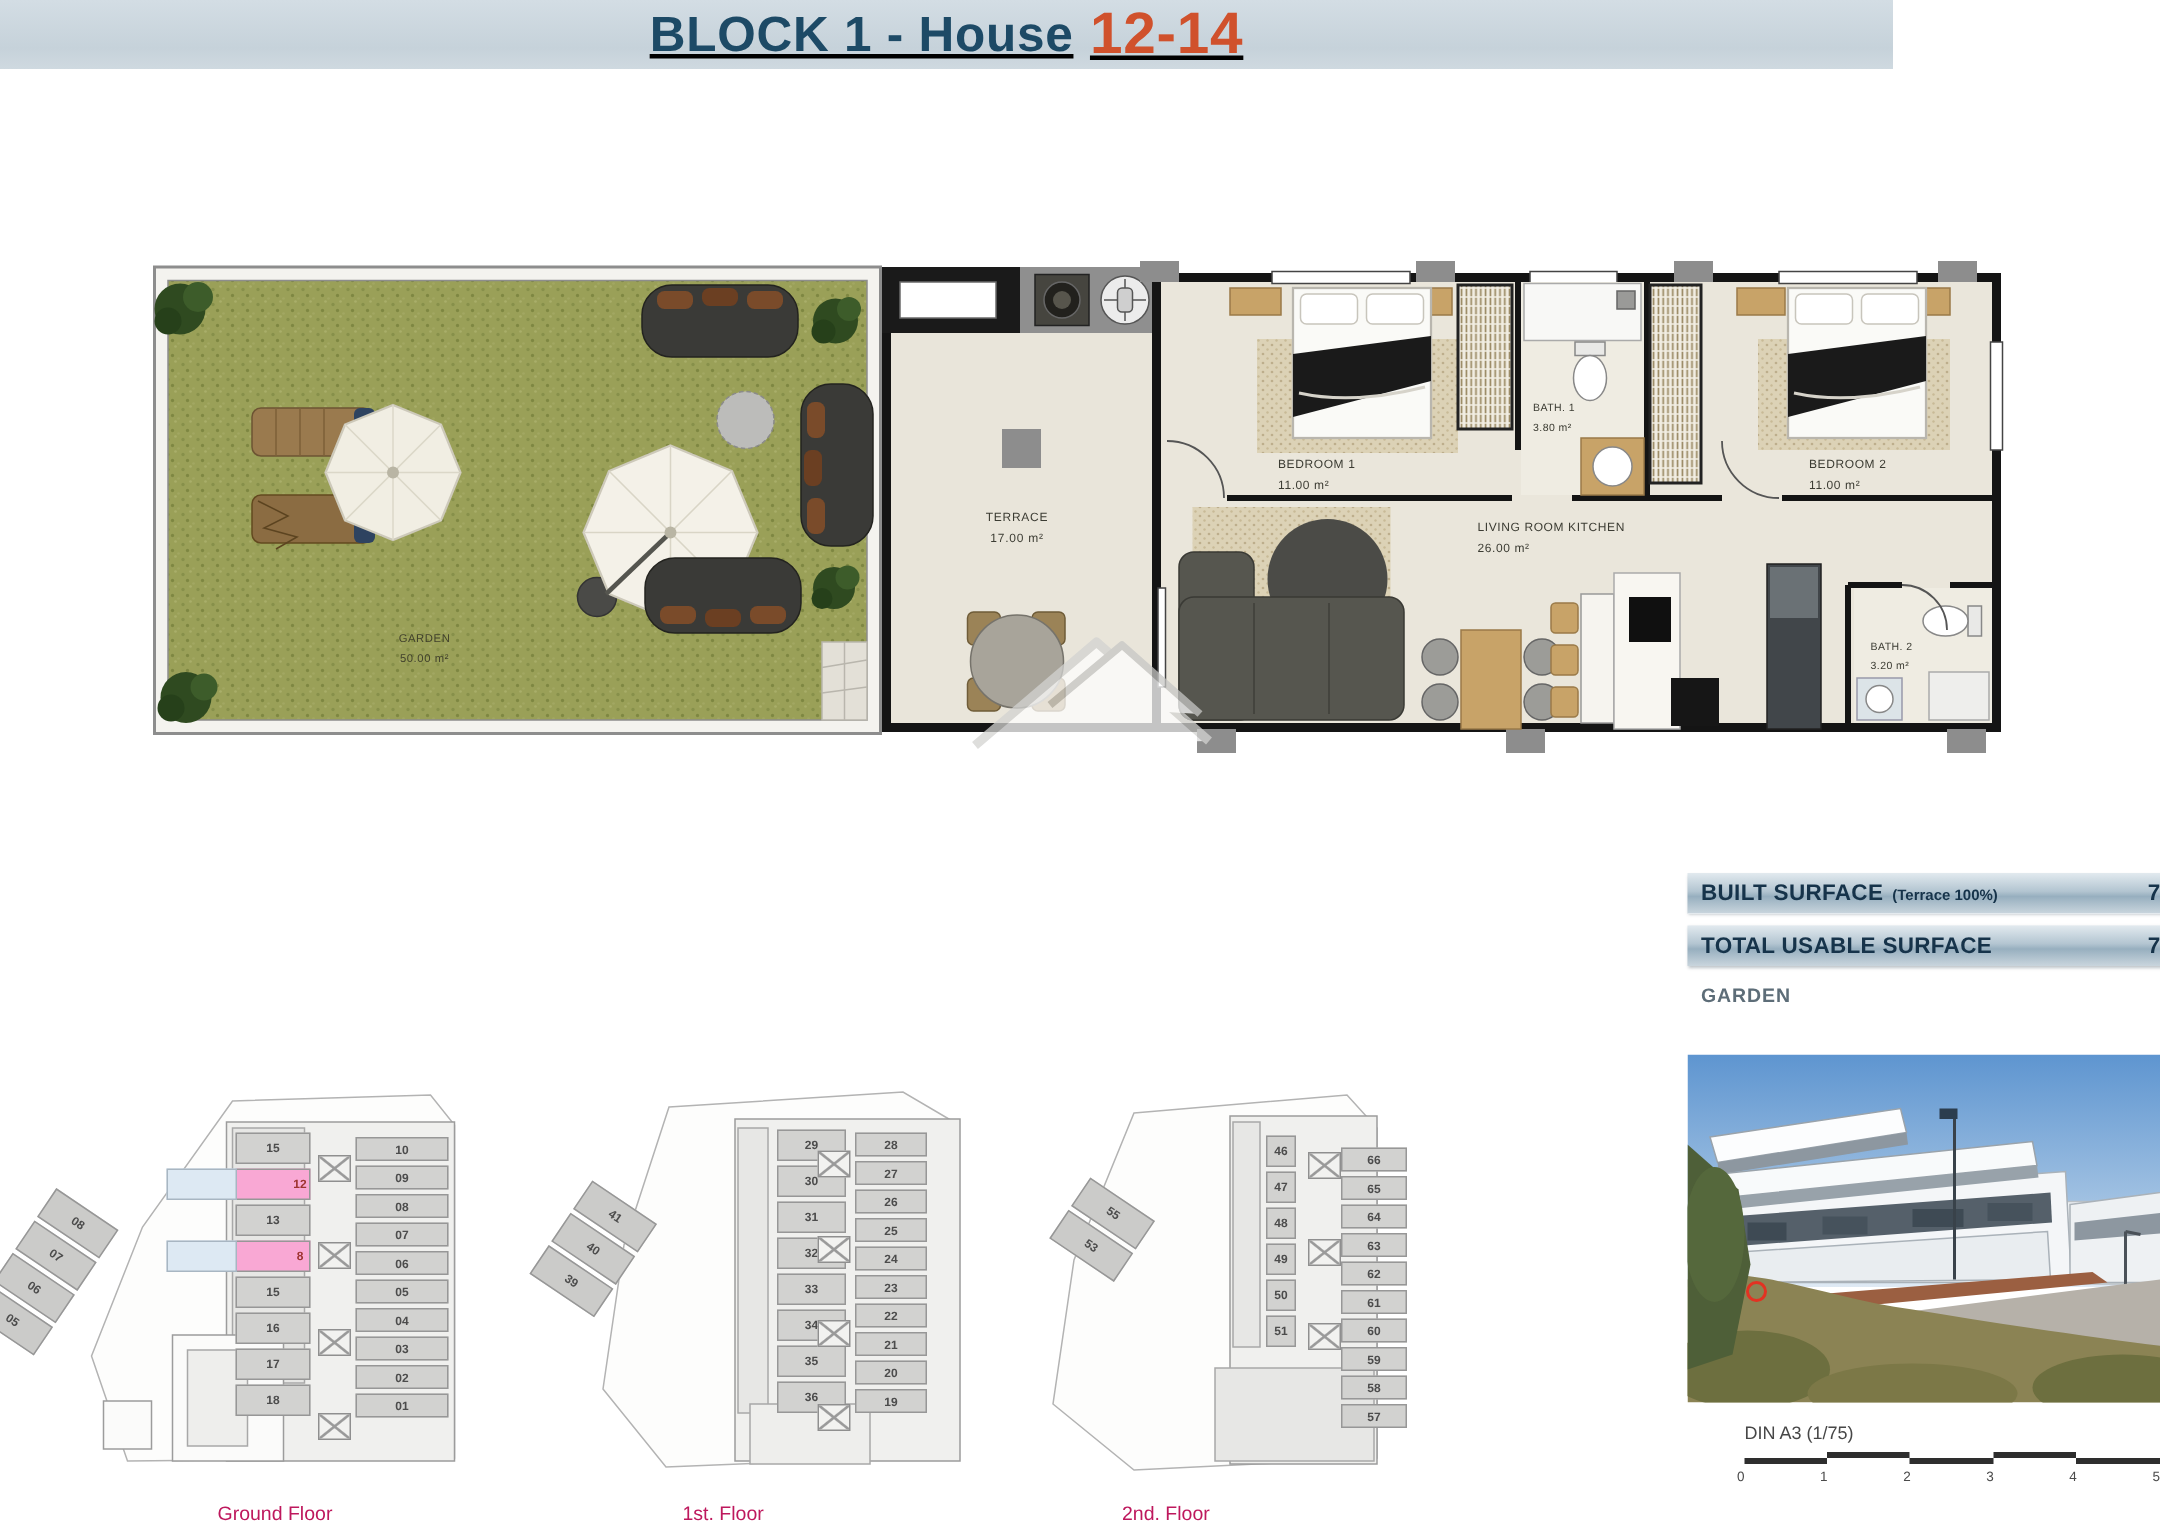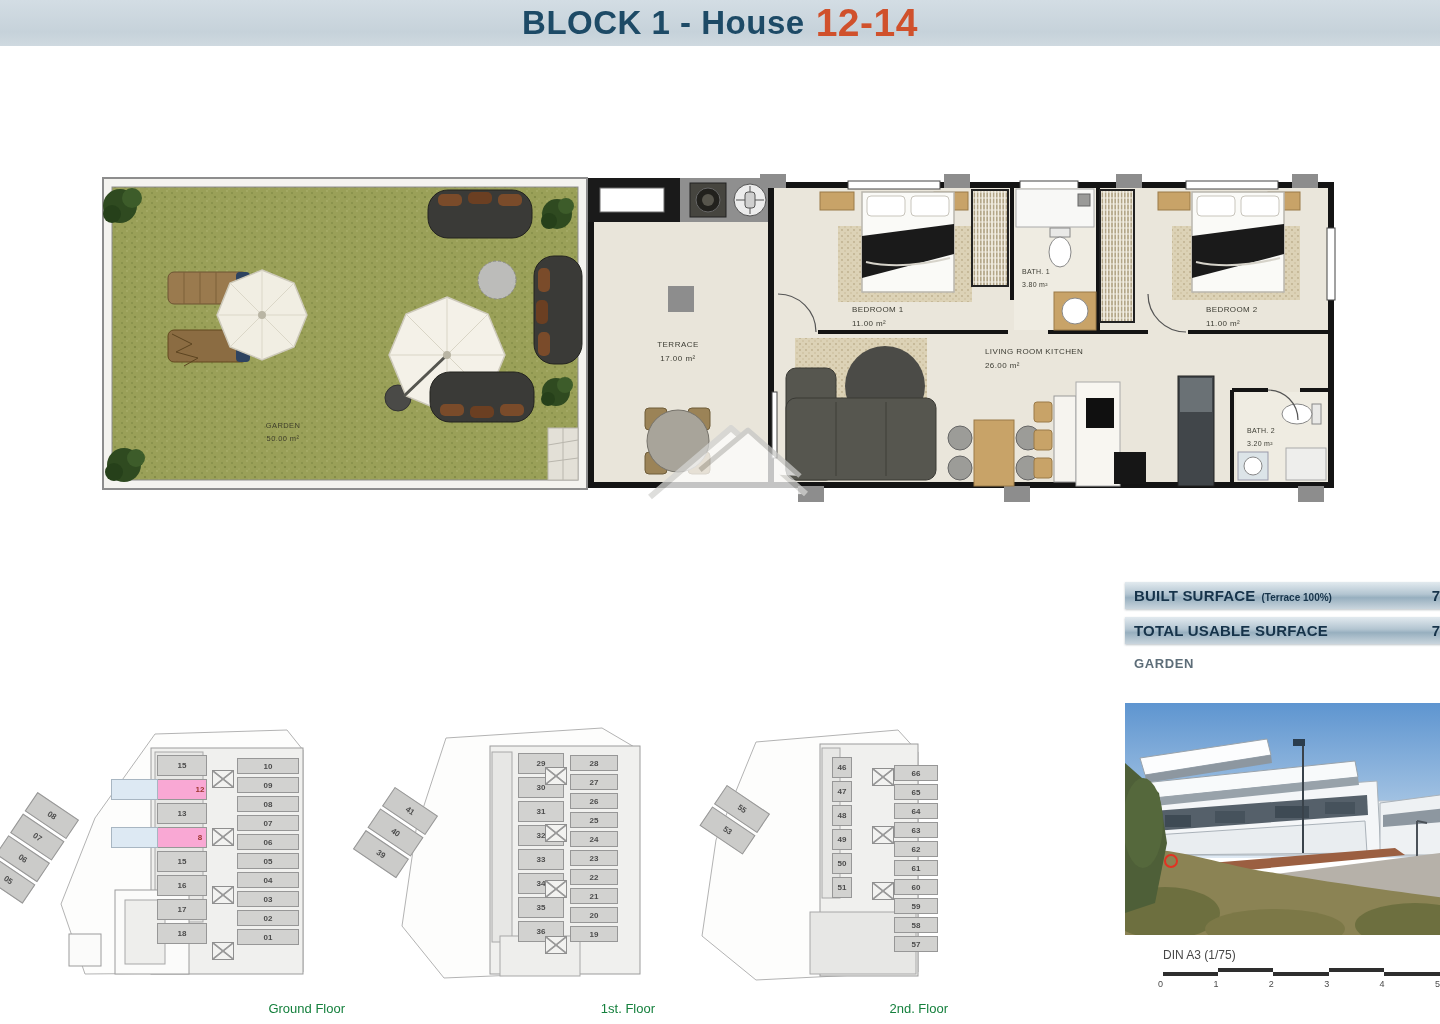--- a/index.html
+++ b/index.html
@@ -1,22 +1,22 @@
 <!DOCTYPE html>
 <html><head>
 <meta charset="utf-8">
 <style>
   html,body{margin:0;padding:0;background:#888;}
   #page{position:relative;width:1440px;height:1024px;background:#ffffff;overflow:hidden;
         font-family:"Liberation Sans",sans-serif;margin:0 auto;}
 
   
-  .header{position:absolute;left:0;top:0;width:1440px;height:46px;
+  .header{position:absolute;left:0;top:0;width:1262px;height:46px;
           background:linear-gradient(180deg,#d3dde4 0%,#c6d2da 70%,#cfd9e0 100%);
-          display:flex;align-items:center;justify-content:center;}
+          display:flex;align-items:center;justify-content:center;text-decoration:underline;}
   .header .t1{color:#1d4a66;font-size:33px;font-weight:bold;letter-spacing:.5px;}
   .header .t2{color:#d0512c;font-size:39px;font-weight:bold;margin-left:11px;letter-spacing:.5px;}
 
   
   .srow{position:absolute;left:1125px;width:340px;height:27px;display:flex;align-items:center;}
   .srow.grad{background:linear-gradient(180deg,#e2eaef 0%,#b3c5d1 45%,#97afbf 58%,#c9d5dd 100%);
              box-shadow:0 1px 2px rgba(60,80,95,.35);}
   .srow .lab{color:#16334a;font-weight:bold;font-size:15px;margin-left:9px;letter-spacing:.2px;text-align:right;}
   .srow .note{color:#16334a;font-weight:bold;font-size:10px;margin-left:6px;margin-top:3px;}
   .srow .val{position:absolute;right:4px;color:#16334a;font-weight:bold;font-size:15px;}
@@ -32,22 +32,22 @@
   .ucol.small .unit{height:16px;}
   .unit.hl{background:#f9a8d4;color:#9e3430;padding-left:36px;}
   .unit.hl::before{content:"";position:absolute;left:-47px;top:-1px;width:45px;height:100%;
         background:#dde9f3;border:1px solid #a8b6c2;}
   .wing{position:absolute;display:flex;flex-direction:column;gap:3px;}
   .wing .unit{height:23px;background:#cbcbc9;}
   .shaft{position:absolute;width:20px;height:16px;border:1px solid #8f8f8f;background:
      linear-gradient(to top right,transparent 45%,#9a9a9a 48%,#9a9a9a 52%,transparent 55%),
      linear-gradient(to bottom right,transparent 45%,#9a9a9a 48%,#9a9a9a 52%,transparent 55%);
      background-color:#f2f2f0;}
-  .floor-label{position:absolute;width:100%;text-align:right;bottom:-26px;
-               color:#15803d;font-size:13px;}
+  .floor-label{position:absolute;width:100%;text-align:left;bottom:-26px;
+               color:#be185d;font-size:13px;}
 
   
   .photo{position:absolute;left:1125px;top:703px;width:330px;height:232px;}
   .scalebar-label{position:absolute;left:1163px;top:948px;color:#474747;font-weight:normal;font-size:12px;}
   .scalebar{position:absolute;left:1163px;top:968px;width:277px;height:8px;}
   .seg{position:absolute;height:4px;background:#2e2e2e;}
   .ticks{position:absolute;left:1158px;top:979px;width:282px;display:flex;justify-content:space-between;
          color:#4a4a4a;font-size:9px;}
 </style>
 </head>
@@ -454,21 +454,21 @@
     <div class="floor-label" style="width:200px;left:75px">1st. Floor</div>
   </div>
 
   <div class="miniplan" style="left:660px;top:722px">
     <svg class="outline" width="280" height="268" viewBox="0 0 280 268">
       <path d="M96,20 L238,8 L258,30 L258,250 L96,258 L42,214 L56,118 Z" fill="#fdfdfc" stroke="#b3b3b3"></path>
       <rect x="160" y="22" width="98" height="232" fill="#f0f0ee" stroke="#9c9c9c"></rect>
       <rect x="150" y="190" width="106" height="62" fill="#e7e7e5" stroke="#a8a8a8"></rect>
       <rect x="162" y="26" width="18" height="150" fill="#e7e7e5" stroke="#a8a8a8"></rect>
     </svg>
-    <div class="ucol" style="left:172px;top:35px;width:20px">
+    <div class="ucol" style="left:184px;top:35px;width:20px">
         <div class="unit">46</div>
         <div class="unit">47</div>
         <div class="unit">48</div>
         <div class="unit">49</div>
         <div class="unit">50</div>
         <div class="unit">51</div>
       </div>
     <div class="ucol small" style="left:234px;top:43px;width:44px">
         <div class="unit">66</div>
         <div class="unit">65</div>

